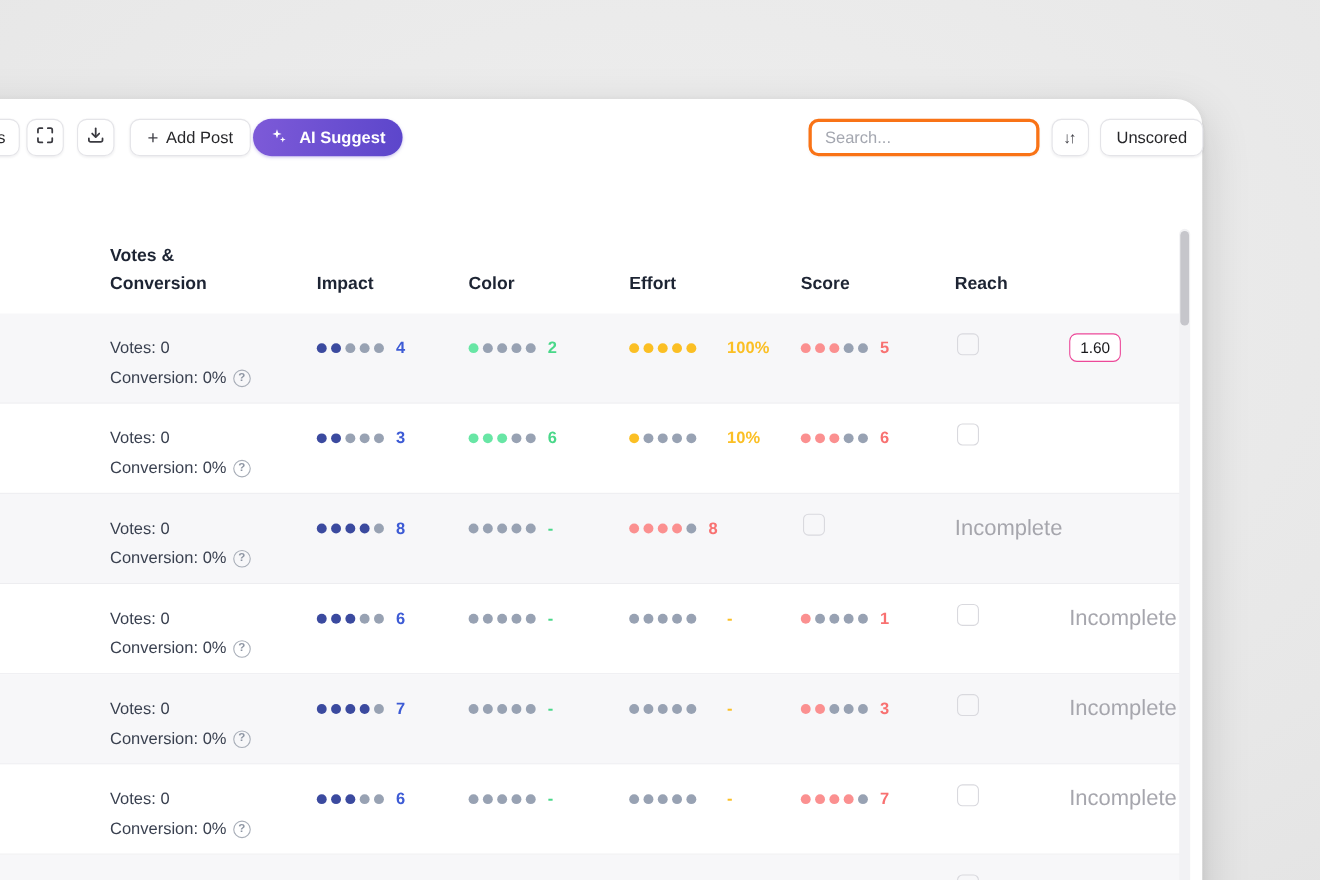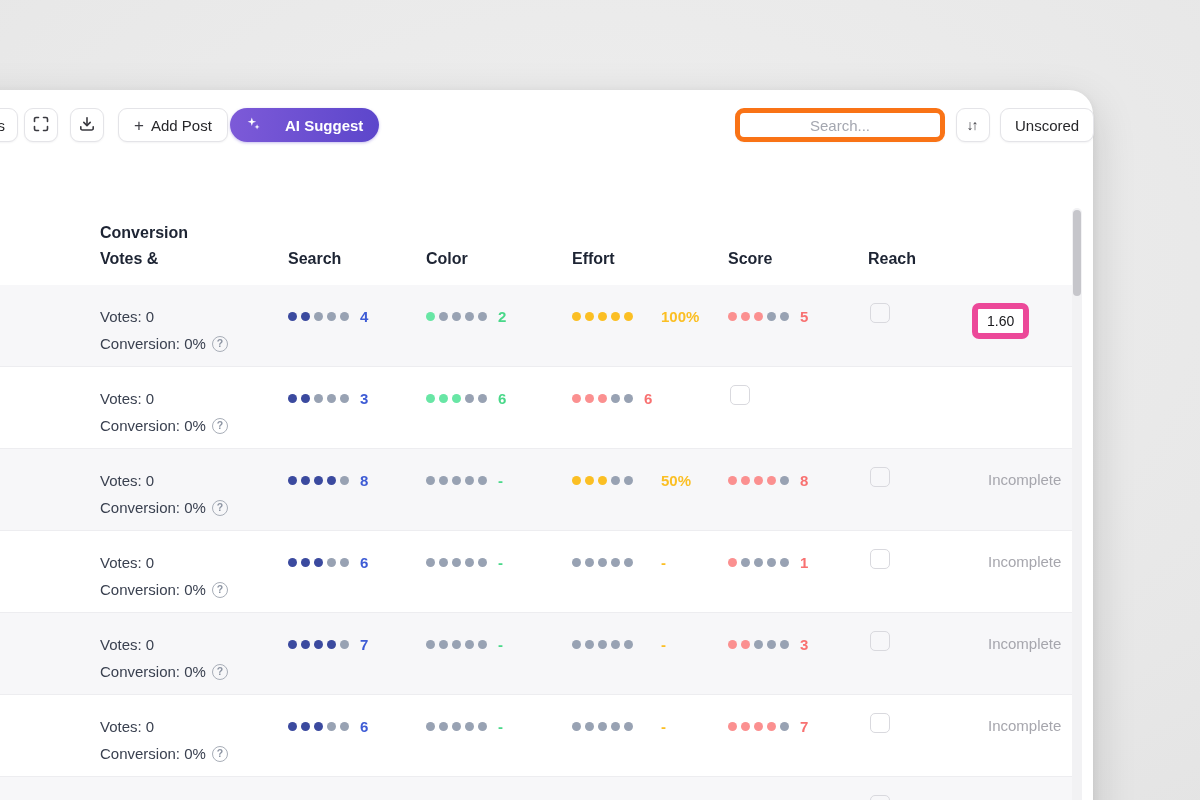--- a/index.html
+++ b/index.html
@@ -28,33 +28,32 @@
     font-size: 15px; color: #27272a; cursor: pointer; white-space: nowrap;
   }
   .tbtn.clipped { left: 148px; width: 70px; justify-content: flex-end; padding-right: 12px; }
   .tbtn.square { width: 34px; }
   .btn-expand { left: 224px; }
   .btn-download { left: 270px; }
   .btn-addpost { left: 318px; padding: 0 15px; gap: 7px; font-weight: 400; }
   .plus-glyph { font-size: 17px; color: #3f3f46; line-height: 1; }
   .btn-ai {
     position: absolute; left: 430px; top: 0; height: 34px;
-    display: inline-flex; align-items: center; gap: 24px;
+    display: inline-flex; align-items: center; gap: 11px;
     padding: 0 16px; border: none; border-radius: 17px;
     background: linear-gradient(95deg, #7d5ad8 0%, #5c46cb 100%);
     color: #fff; font-size: 15px; font-weight: 600; cursor: pointer;
     box-shadow: 0 1px 3px rgba(92,70,203,0.35);
   }
   .search-box {
     position: absolute; left: 935px; top: 0; width: 210px; height: 34px;
-    border: 5px solid #f97316; border-radius: 9px; background: #fff;
+    border: 3px solid #f97316; border-radius: 9px; background: #fff;
     padding: 0 12px; font-size: 15px; color: #3f3f46;
     font-family: "Liberation Sans", "DejaVu Sans", sans-serif;
     box-shadow: 0 1px 2px rgba(16,24,40,0.03);
-    text-align: center;
   }
   .search-box::placeholder { color: #a4a7b0; }
   .btn-sort { left: 1156px; font-size: 14px; color: #3f3f46; letter-spacing: -2px; padding-right: 3px; }
   .btn-unscored { left: 1200px; padding: 0 14px; justify-content: center; }
   .icon-svg { display: block; }
   
   .tablewrap { position: absolute; left: 0; right: 12px; top: 115px; }
   .grid-row {
     display: grid;
     grid-template-columns: 300px 188px 138px 146px 156px 140px 104px 100px;
@@ -87,24 +86,24 @@
   .mnum { font-size: 15px; font-weight: 700; margin-left: 11px; }
   .num-impact { color: var(--impact-num, #3d5bd5); }
   .num-reach { color: var(--reach-num, #49d889); }
   .num-confidence { color: var(--confidence, #fbbf24); margin-left: 28px; }
   .num-effort { color: var(--effort-num, #f87171); }
   .swatch {
     display: inline-block; width: 20px; height: 20px; margin-left: 2px;
     border: 1.5px solid #d9d9de; border-radius: 5px; background: transparent; cursor: pointer;
   }
   .score-box {
-    display: inline-block; border: 6px solid #ec4899; border-radius: 7px;
+    display: inline-block; border: 1px solid #ec4899; border-radius: 7px;
     padding: 3px 9px; font-size: 14px; color: #18181b; background: #fff; line-height: 18px;
   }
-  .score-incomplete { font-size: 15px; color: #a6a6ad; line-height: 26px; margin-left: 16px; }
+  .score-incomplete { font-size: 20px; color: #a6a6ad; line-height: 26px; }
   
   .vscroll {
     position: absolute; right: 11px; top: 118px; bottom: 10px; width: 10px;
     background: #f2f2f4; border-radius: 5px;
   }
   .vscroll-thumb {
     position: absolute; top: 2px; left: 1px; width: 8px; height: 86px;
     background: #c6c6cb; border-radius: 4px; cursor: grab;
   }
 </style>
@@ -162,24 +161,24 @@
 
     <button class="tbtn btn-unscored">
       <span>Unscored</span>
     </button>
   </div>
 
   <div class="tablewrap">
     <div class="grid-row thead">
       <div class="hcell"></div>
       <div class="hcell">
+        <div>Votes &amp;</div>
         <div>Conversion</div>
-        <div>Votes &amp;</div>
       </div>
-      <div class="hcell">Search</div>
+      <div class="hcell">Impact</div>
       <div class="hcell">Color</div>
       <div class="hcell">Effort</div>
       <div class="hcell">Score</div>
       <div class="hcell">Reach</div>
     </div>
     <div>
         <div class="grid-row trow">
           <div class="cell title-cell"><span class="title-link">al-time</span></div>
           <div class="cell votes-cell">
             <div class="votes-line">Votes: 0</div>
@@ -249,20 +248,30 @@
               <span class="dot fill-reach"></span>
               <span class="dot fill-reach"></span>
               <span class="dot fill-reach"></span>
               <span class="dot"></span>
               <span class="dot"></span>
             </span>
             <span class="mnum num-reach">6</span>
           </div>
           <div class="metric-cell">
             <span class="dots">
+              <span class="dot fill-confidence"></span>
+              <span class="dot"></span>
+              <span class="dot"></span>
+              <span class="dot"></span>
+              <span class="dot"></span>
+            </span>
+            <span class="mnum num-confidence">10%</span>
+          </div>
+          <div class="metric-cell">
+            <span class="dots">
               <span class="dot fill-effort"></span>
               <span class="dot fill-effort"></span>
               <span class="dot fill-effort"></span>
               <span class="dot"></span>
               <span class="dot"></span>
             </span>
             <span class="mnum num-effort">6</span>
           </div>
           <div class="cell color-cell"><span class="swatch"></span></div>
         </div>
@@ -284,30 +293,20 @@
           </div>
           <div class="metric-cell">
             <span class="dots">
               <span class="dot"></span>
               <span class="dot"></span>
               <span class="dot"></span>
               <span class="dot"></span>
               <span class="dot"></span>
             </span>
             <span class="mnum num-reach">-</span>
-          </div>
-          <div class="metric-cell">
-            <span class="dots">
-              <span class="dot fill-confidence"></span>
-              <span class="dot fill-confidence"></span>
-              <span class="dot fill-confidence"></span>
-              <span class="dot"></span>
-              <span class="dot"></span>
-            </span>
-            <span class="mnum num-confidence">50%</span>
           </div>
           <div class="metric-cell">
             <span class="dots">
               <span class="dot fill-effort"></span>
               <span class="dot fill-effort"></span>
               <span class="dot fill-effort"></span>
               <span class="dot fill-effort"></span>
               <span class="dot"></span>
             </span>
             <span class="mnum num-effort">8</span>

